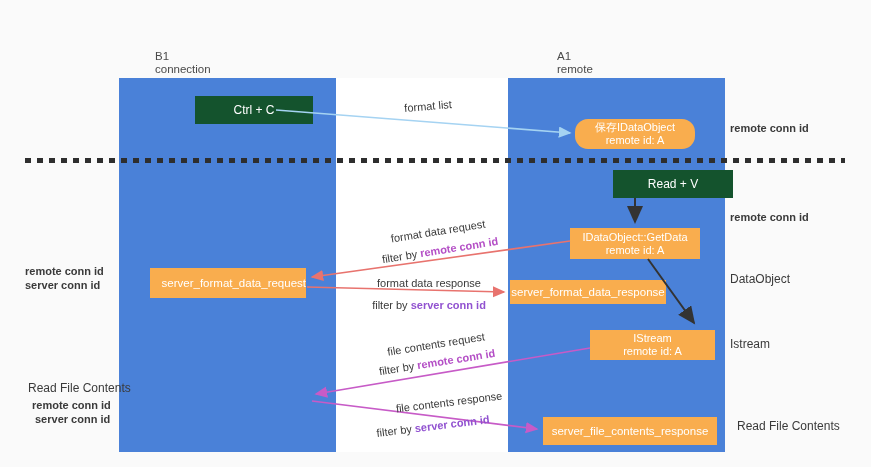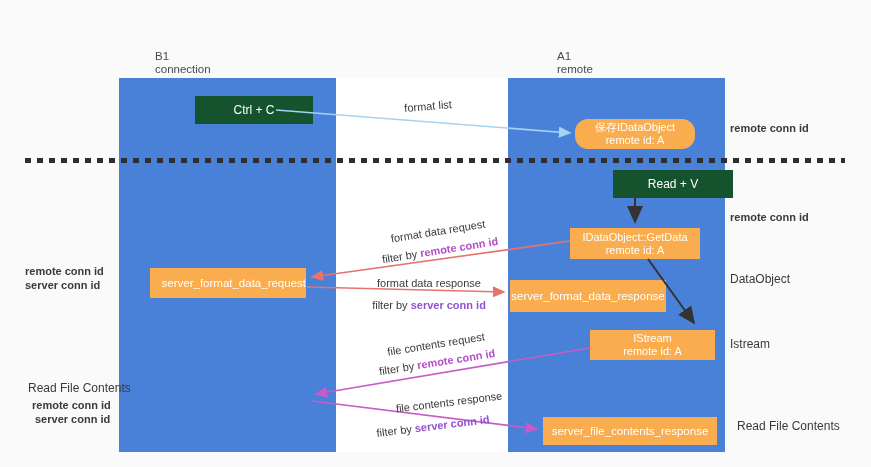--- a/index.html
+++ b/index.html
@@ -24,21 +24,21 @@
   .node { position:absolute; color:#ffffff; text-align:center; display:flex; flex-direction:column; justify-content:center; }
   .node.green  { background:#14532d; font-size:12px;margin-left:38px; }
   .node.orange { background:#f9ad4e; font-size:11px; line-height:13px; }
   .node.single { font-size:11.5px; }
 
   #n-ctrlc { left:157px; top:96px;  width:118px; height:28px; }
   #n-save  { left:575px; top:119px; width:120px; height:30px;border-radius:13px; }
   #n-ctrlv { left:575px; top:170px; width:120px; height:28px; }
   #n-getdata { left:570px; top:228px; width:130px; height:31px; }
   #n-sfdreq  { left:150px; top:268px; width:156px; height:30px;text-align:right; }
-  #n-sfdresp { left:510px; top:280px; width:156px; height:32px; }
+  #n-sfdresp { left:510px; top:280px; width:156px; height:24px; }
   #n-istream { left:590px; top:330px; width:125px; height:30px; }
   #n-sfcreq  { left:148px; top:382px; width:162px; height:29px; }
   #n-sfcresp { left:543px; top:417px; width:174px; height:28px; }
 
   svg.arrows { position:absolute; left:0; top:0; width:871px; height:467px; pointer-events:none; }
 
   .flow-label { position:absolute; font-size:11px; color:#3a3a3a; white-space:nowrap; }
   .rot { transform:translate(-50%,-50%) rotate(-9deg); }
   .rot7 { transform:translate(-50%,-50%) rotate(-7deg); }
   .rot5 { transform:translate(-50%,-50%) rotate(-5deg); }

